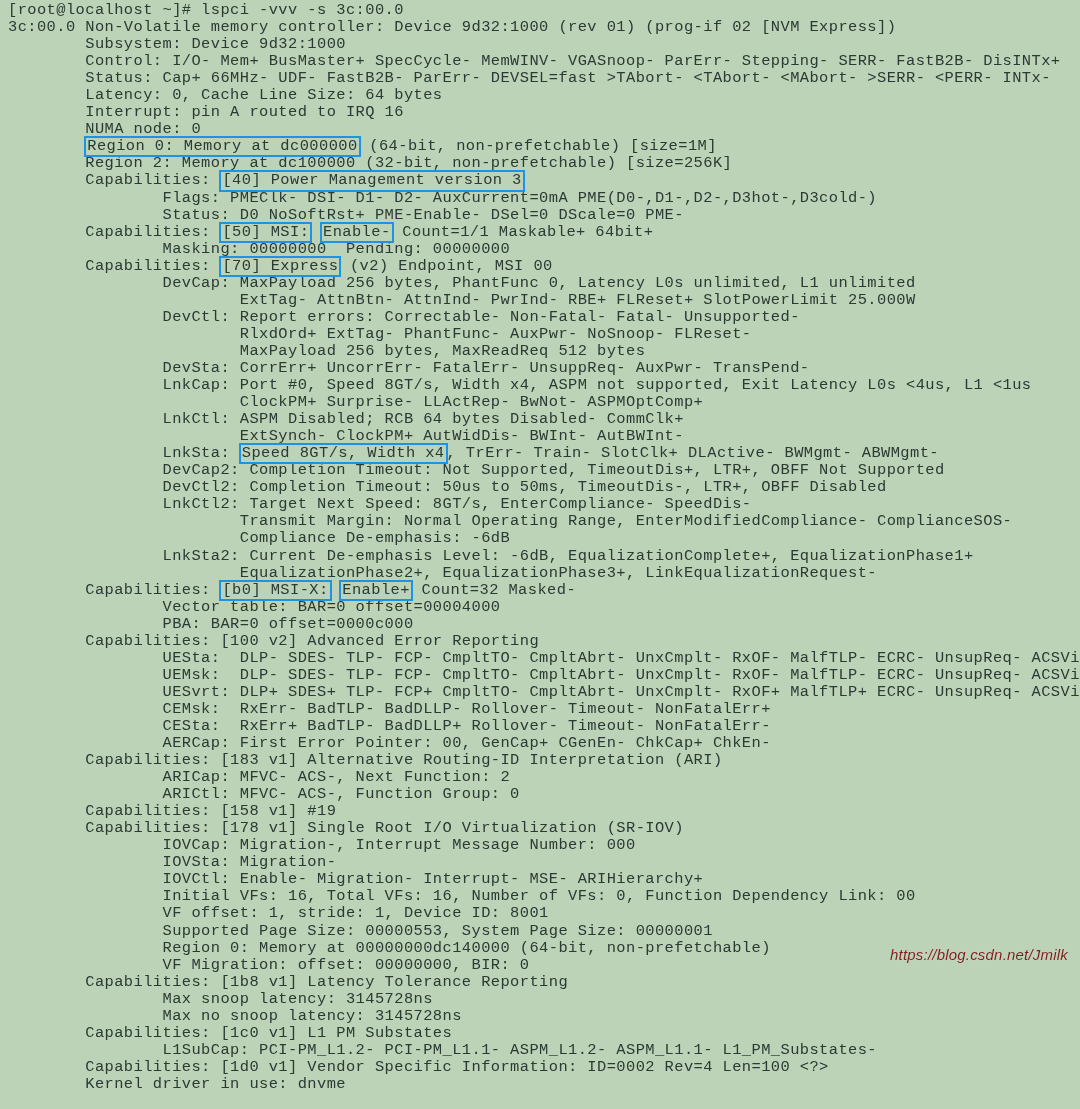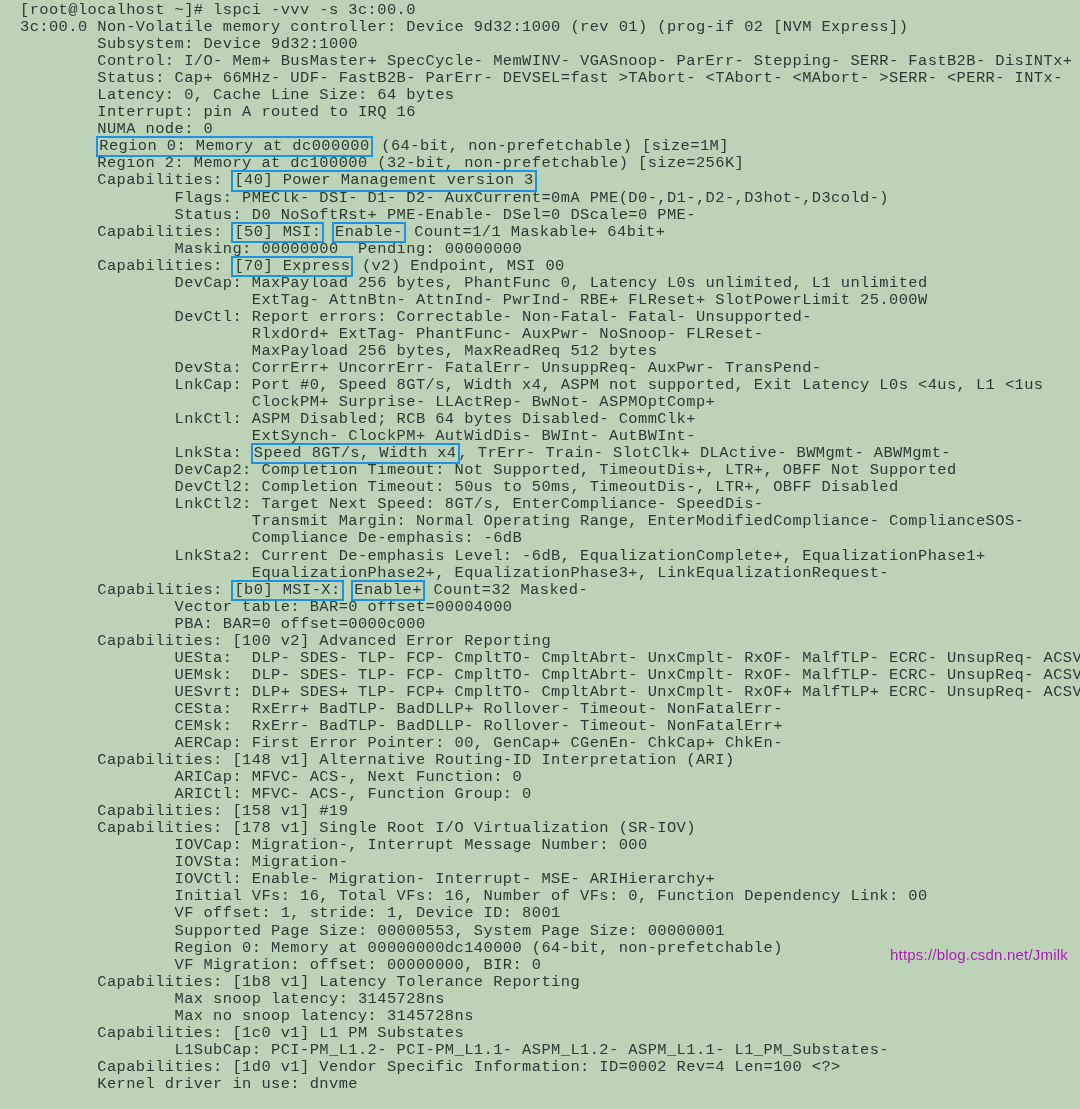--- a/index.html
+++ b/index.html
@@ -13,21 +13,21 @@
     height: 1109px;
     overflow: hidden;
     font-family: "Liberation Mono", "DejaVu Sans Mono", monospace;
   }
   #terminal {
     position: relative;
     width: 1080px;
     height: 981px;
     background: #bdd3b8;
     box-sizing: border-box;
-    padding: 2px 0 0 20px;
+    padding: 2px 0 0 8px;
   }
   .line {
     display: block;
     white-space: pre;
     font-family: "Liberation Mono", "DejaVu Sans Mono", monospace;
     font-size: 15.4px;
     line-height: 17.05px;
     letter-spacing: 0.42px;
     color: #2b3a33;
     height: 17.05px;
@@ -43,24 +43,25 @@
     line-height: 17.05px;
     vertical-align: baseline;
     background: transparent;
   }
   #watermark {
     position: absolute;
     right: 12px;
     bottom: 18px;
     font-family: "Liberation Sans", sans-serif;
     font-size: 15px;
-    color: #a21caf;
+    color: #7f1d1d;
     letter-spacing: 0.2px;
     text-shadow: 0 0 1px rgba(255,255,255,0.35);
     user-select: none;
+    font-style: italic;
   }
 </style>
 </head>
 <body>
 
 <div id="terminal">
   <div id="output">
       <div class="line"><span>[root@localhost ~]# lspci -vvv -s 3c:00.0</span></div>
       <div class="line"><span>3c:00.0 Non-Volatile memory controller: Device 9d32:1000 (rev 01) (prog-if 02 [NVM Express])</span></div>
       <div class="line"><span>        Subsystem: Device 9d32:1000</span></div>
@@ -95,25 +96,25 @@
       <div class="line"><span>                        Compliance De-emphasis: -6dB</span></div>
       <div class="line"><span>                LnkSta2: Current De-emphasis Level: -6dB, EqualizationComplete+, EqualizationPhase1+</span></div>
       <div class="line"><span>                        EqualizationPhase2+, EqualizationPhase3+, LinkEqualizationRequest-</span></div>
       <div class="line"><span>        Capabilities: </span><span class="hl">[b0] MSI-X:</span><span> </span><span class="hl">Enable+</span><span> Count=32 Masked-</span></div>
       <div class="line"><span>                Vector table: BAR=0 offset=00004000</span></div>
       <div class="line"><span>                PBA: BAR=0 offset=0000c000</span></div>
       <div class="line"><span>        Capabilities: [100 v2] Advanced Error Reporting</span></div>
       <div class="line"><span>                UESta:  DLP- SDES- TLP- FCP- CmpltTO- CmpltAbrt- UnxCmplt- RxOF- MalfTLP- ECRC- UnsupReq- ACSViol-</span></div>
       <div class="line"><span>                UEMsk:  DLP- SDES- TLP- FCP- CmpltTO- CmpltAbrt- UnxCmplt- RxOF- MalfTLP- ECRC- UnsupReq- ACSViol-</span></div>
       <div class="line"><span>                UESvrt: DLP+ SDES+ TLP- FCP+ CmpltTO- CmpltAbrt- UnxCmplt- RxOF+ MalfTLP+ ECRC- UnsupReq- ACSViol-</span></div>
+      <div class="line"><span>                CEMsk:  RxErr- BadTLP- BadDLLP- Rollover- Timeout- NonFatalErr+</span></div>
       <div class="line"><span>                CESta:  RxErr+ BadTLP- BadDLLP+ Rollover- Timeout- NonFatalErr-</span></div>
-      <div class="line"><span>                CEMsk:  RxErr- BadTLP- BadDLLP- Rollover- Timeout- NonFatalErr+</span></div>
       <div class="line"><span>                AERCap: First Error Pointer: 00, GenCap+ CGenEn- ChkCap+ ChkEn-</span></div>
-      <div class="line"><span>        Capabilities: [148 v1] Alternative Routing-ID Interpretation (ARI)</span></div>
-      <div class="line"><span>                ARICap: MFVC- ACS-, Next Function: 0</span></div>
+      <div class="line"><span>        Capabilities: [183 v1] Alternative Routing-ID Interpretation (ARI)</span></div>
+      <div class="line"><span>                ARICap: MFVC- ACS-, Next Function: 2</span></div>
       <div class="line"><span>                ARICtl: MFVC- ACS-, Function Group: 0</span></div>
       <div class="line"><span>        Capabilities: [158 v1] #19</span></div>
       <div class="line"><span>        Capabilities: [178 v1] Single Root I/O Virtualization (SR-IOV)</span></div>
       <div class="line"><span>                IOVCap: Migration-, Interrupt Message Number: 000</span></div>
       <div class="line"><span>                IOVSta: Migration-</span></div>
       <div class="line"><span>                IOVCtl: Enable- Migration- Interrupt- MSE- ARIHierarchy+</span></div>
       <div class="line"><span>                Initial VFs: 16, Total VFs: 16, Number of VFs: 0, Function Dependency Link: 00</span></div>
       <div class="line"><span>                VF offset: 1, stride: 1, Device ID: 8001</span></div>
       <div class="line"><span>                Supported Page Size: 00000553, System Page Size: 00000001</span></div>
       <div class="line"><span>                Region 0: Memory at 00000000dc140000 (64-bit, non-prefetchable)</span></div>

